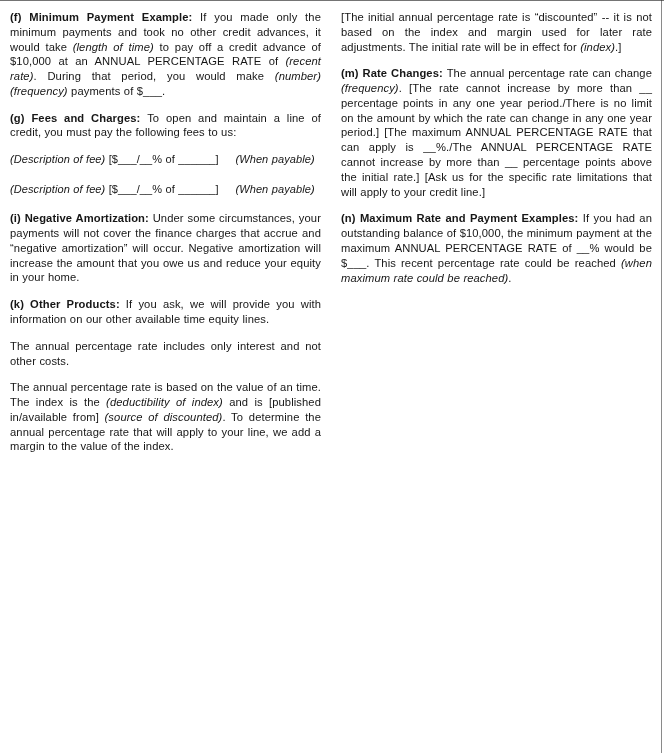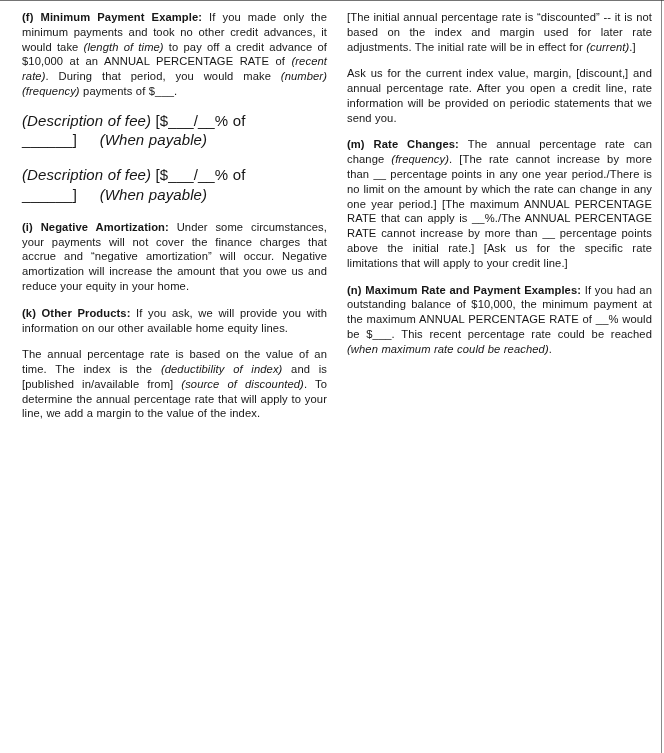--- a/index.html
+++ b/index.html
@@ -27,60 +27,61 @@
   .scan-edge-right {
     position: absolute;
     top: 0; right: 2px;
     width: 1px; height: 100%;
     background: #2a2a2a;
     opacity: .55;
   }
   .columns {
     display: flex;
     gap: 20px;
-    padding: 10px 12px 0 22px;
+    padding: 10px 12px 0 10px;
     box-sizing: border-box;
     width: 100%;
     height: 100%;
   }
   .col {
     flex: 1;
     min-width: 0;
   }
   .para {
     margin: 0 0 12px 0;
     font-size: 11.2px;
     line-height: 1.32;
     text-align: justify;
     letter-spacing: 0.1px;
     word-spacing: 0.2px;
   }
   .para.fee {
-    font-size: 15px;
+    font-size: 11px;
     text-align: left;
     margin: 4px 0 15px 0;
   }
   .b { font-weight: bold; }
   .i { font-style: italic; }
 </style>
 </head>
 <body>
 
 <div class="page">
   <div class="scan-edge-top"></div>
   <div class="scan-edge-right"></div>
   <div class="columns">
     <div class="col">
         <p class="para"><span class="b">(f) Minimum Payment Example: </span><span>If you made only the minimum payments and took no other credit advances, it would take </span><span class="i">(length of time)</span><span> to pay off a credit advance of $10,000 at an ANNUAL PERCENTAGE RATE of </span><span class="i">(recent rate)</span><span>. During that period, you would make </span><span class="i">(number)</span><span> </span><span class="i">(frequency)</span><span> payments of $___.</span></p>
+        <p class="para"><span class="b">(g) Fees and Charges: </span><span>To open and maintain a line of credit, you must pay the following fees to us:</span></p>
         <p class="para fee"><span class="i">(Description of fee)</span><span> [$___/__% of ______]  </span><span class="i">(When payable)</span></p>
         <p class="para fee"><span class="i">(Description of fee)</span><span> [$___/__% of ______]  </span><span class="i">(When payable)</span></p>
         <p class="para"><span class="b">(i) Negative Amortization: </span><span>Under some circumstances, your payments will not cover the finance charges that accrue and “negative amortization” will occur. Negative amortization will increase the amount that you owe us and reduce your equity in your home.</span></p>
-        <p class="para"><span class="b">(k) Other Products: </span><span>If you ask, we will provide you with information on our other available home equity lines.</span></p>
+        <p class="para"><span class="b">(k) Other Products: </span><span>If you ask, we will provide you with information on our other available time equity lines.</span></p>
+        <p class="para"><span>The annual percentage rate includes only interest and not other costs.</span></p>
         <p class="para"><span>The annual percentage rate is based on the value of an time. The index is the </span><span class="i">(deductibility of index)</span><span> and is [published in/available from] </span><span class="i">(source of discounted)</span><span>. To determine the annual percentage rate that will apply to your line, we add a margin to the value of the index.</span></p>
       </div>
     <div class="col">
-        <p class="para"><span>[The initial annual percentage rate is “discounted” -- it is not based on the index and margin used for later rate adjustments. The initial rate will be in effect for </span><span class="i">(current)</span><span>.]</span></p>
-        <p class="para"><span>Ask us for the current index value, margin, [discount,] and annual percentage rate. After you open a credit line, rate information will be provided on periodic statements that we send you.</span></p>
+        <p class="para"><span>[The initial annual percentage rate is “discounted” -- it is not based on the index and margin used for later rate adjustments. The initial rate will be in effect for </span><span class="i">(index)</span><span>.]</span></p>
         <p class="para"><span class="b">(m) Rate Changes: </span><span>The annual percentage rate can change </span><span class="i">(frequency)</span><span>. [The rate cannot increase by more than __ percentage points in any one year period./There is no limit on the amount by which the rate can change in any one year period.] [The maximum ANNUAL PERCENTAGE RATE that can apply is __%./The ANNUAL PERCENTAGE RATE cannot increase by more than __ percentage points above the initial rate.] [Ask us for the specific rate limitations that will apply to your credit line.]</span></p>
         <p class="para"><span class="b">(n) Maximum Rate and Payment Examples: </span><span>If you had an outstanding balance of $10,000, the minimum payment at the maximum ANNUAL PERCENTAGE RATE of __% would be $___. This recent percentage rate could be reached </span><span class="i">(when maximum rate could be reached)</span><span>.</span></p>
       </div>
   </div>
 </div>
 
 </body></html>

